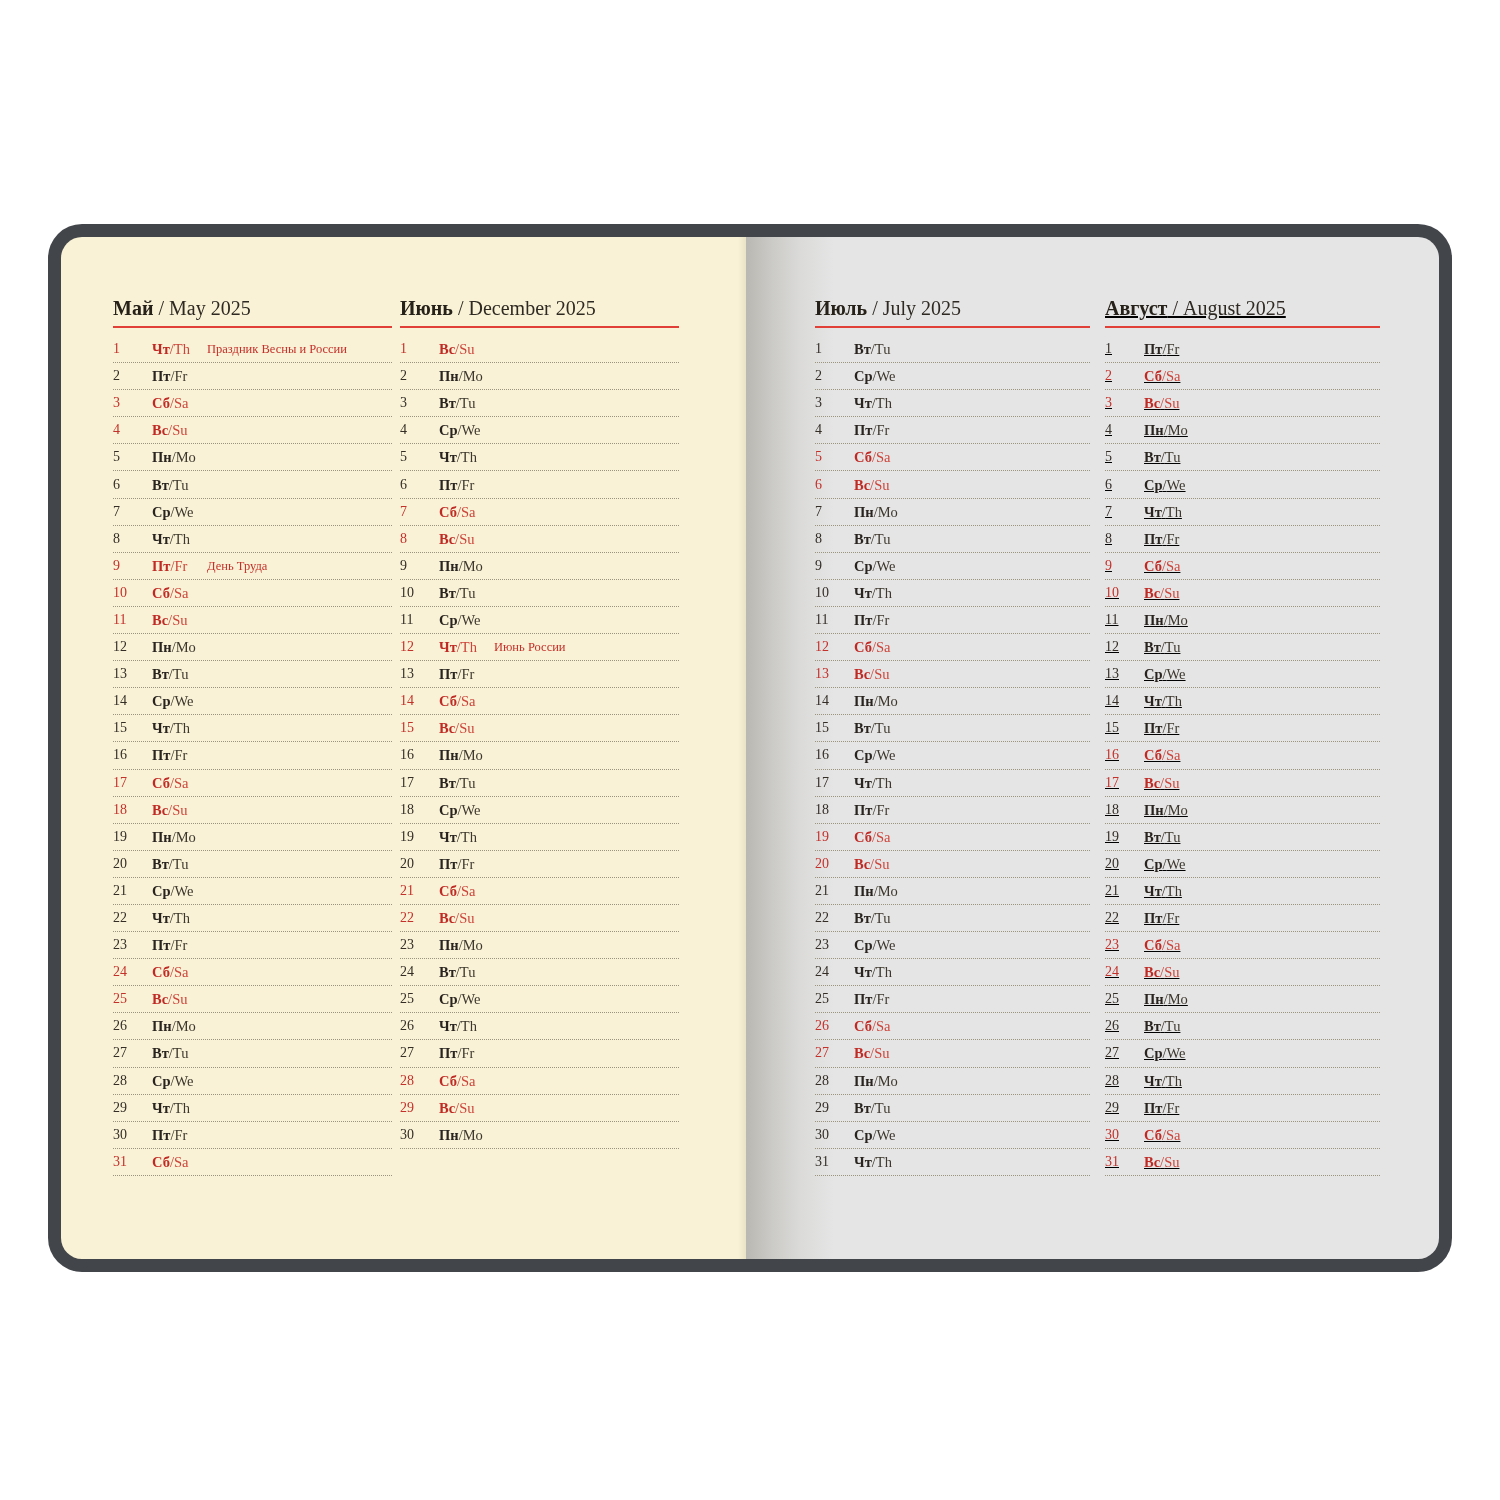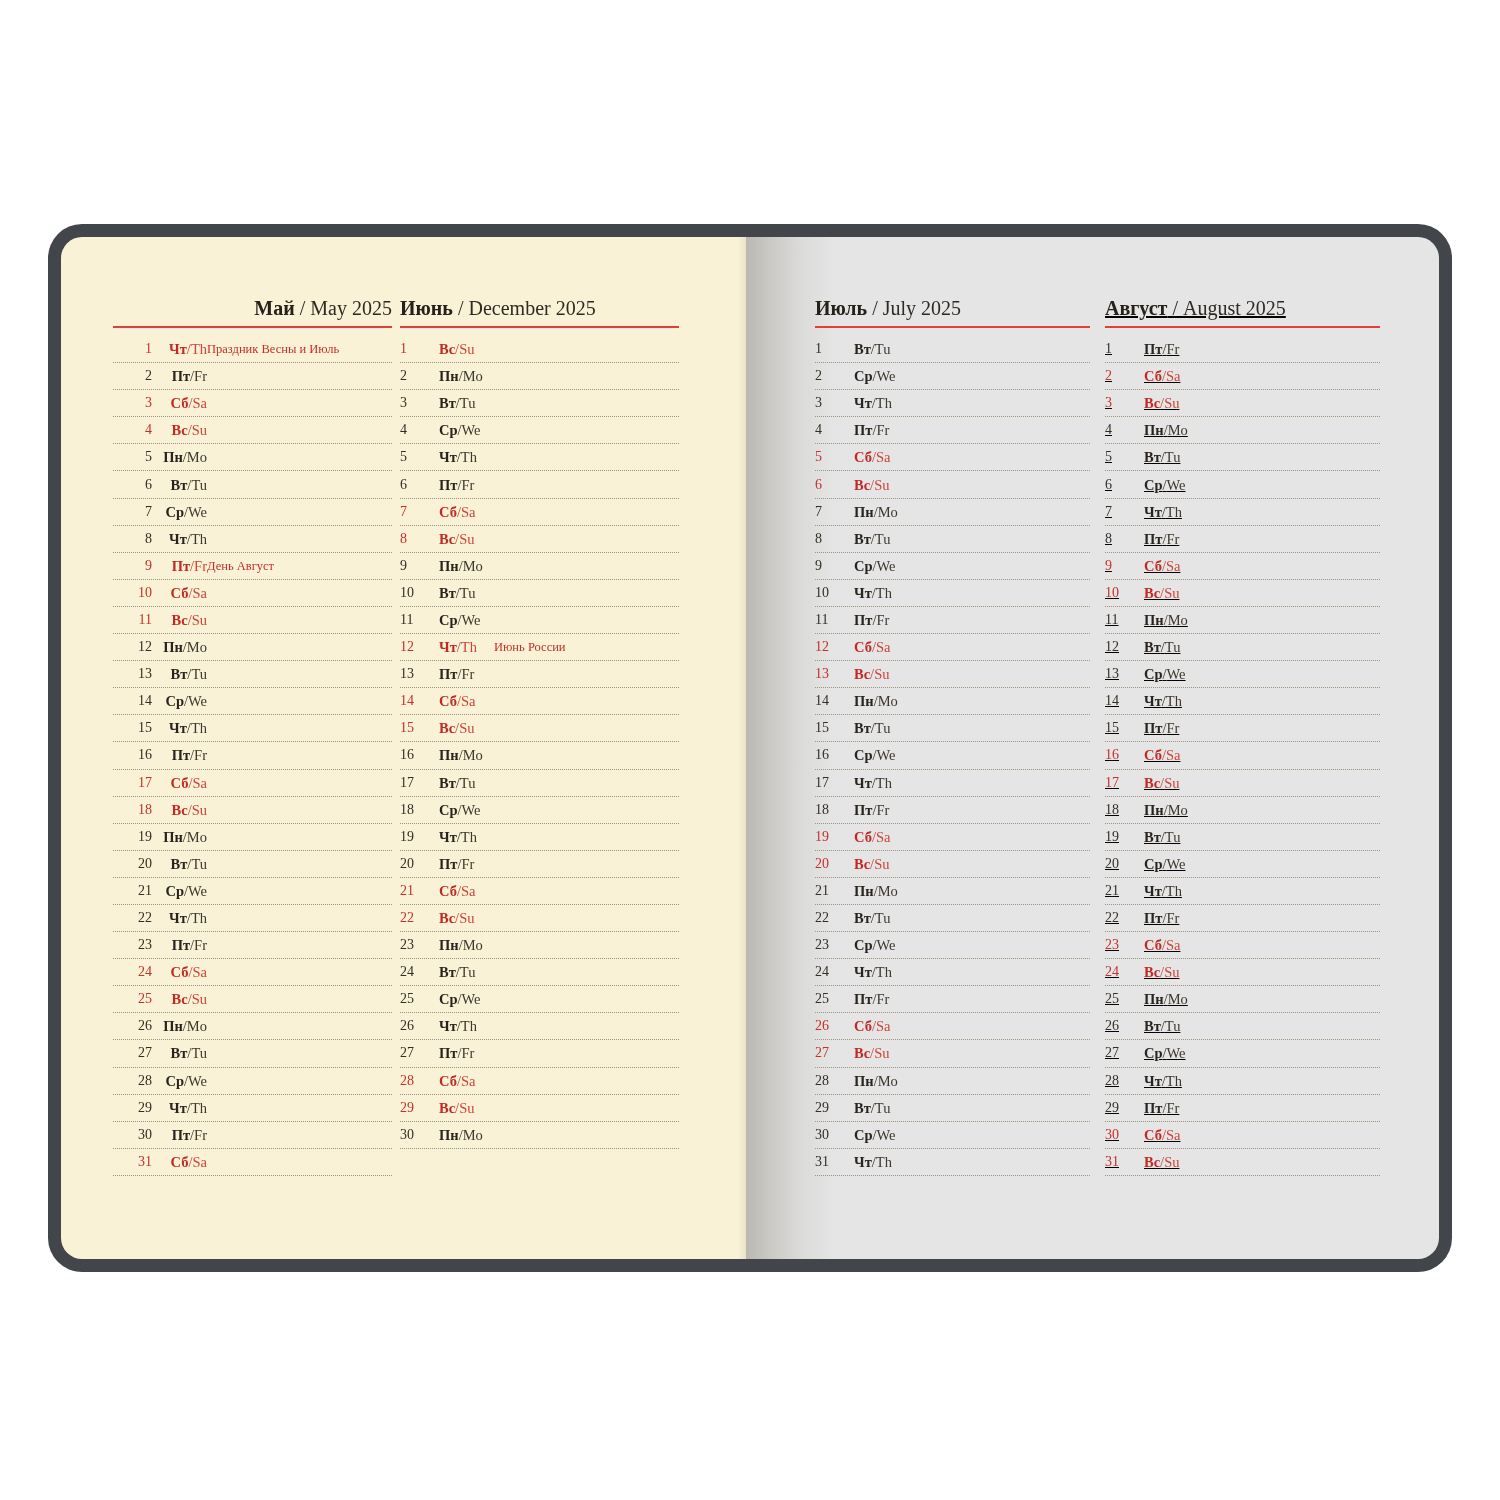--- a/index.html
+++ b/index.html
@@ -24,21 +24,21 @@
     background:linear-gradient(90deg,rgba(90,86,70,0) 0%,rgba(90,86,70,0.10) 100%);
     pointer-events:none;
   }
   .page-right{flex:1;background:#e5e5e5;}
   .gutter-shadow{
     position:absolute;left:0;top:0;bottom:0;width:88px;
     background:linear-gradient(90deg,rgba(100,96,78,0.34) 0%,rgba(100,96,78,0.20) 30%,rgba(100,96,78,0.08) 62%,rgba(100,96,78,0) 100%);
     pointer-events:none;
   }
   .month-col{position:absolute;top:61px;}
-  .pos-left-1{left:52px;width:279px;text-align:right;}
+  .pos-left-1{left:52px;width:279px;}
   .pos-left-2{left:339px;width:279px;}
   .pos-right-1{left:69px;width:275px;}
   .pos-right-2{left:359px;width:275px;text-decoration:underline;}
   .month-header{
     font-size:20px;line-height:20px;color:#2e2922;
     padding-bottom:8px;border-bottom:2px solid #e04038;
     margin-bottom:8px;white-space:nowrap;
   }
   .m-ru{font-weight:bold;color:#262119;}
   .m-sep,.m-en{font-weight:normal;white-space:pre;}
@@ -65,21 +65,21 @@
     <div class="pages">
       <div class="page page-left">
   <section class="month-col pos-left-1">
     <header class="month-header">
       <span class="m-ru">Май</span><span class="m-sep"> / </span><span class="m-en">May 2025</span>
     </header>
     <div class="rows">
   <div class="day-row red">
     <span class="d-num">1</span>
     <span class="d-abbr"><b class="d-ru">Чт</b><span class="d-sep">/</span><span class="d-en">Th</span></span>
-    <span class="d-note">Праздник Весны и Июль</span>
+    <span class="d-note">Праздник Весны и России</span>
   </div>
 
   <div class="day-row">
     <span class="d-num">2</span>
     <span class="d-abbr"><b class="d-ru">Пт</b><span class="d-sep">/</span><span class="d-en">Fr</span></span>
     <span class="d-note"></span>
   </div>
 
   <div class="day-row red">
     <span class="d-num">3</span>
@@ -113,21 +113,21 @@
 
   <div class="day-row">
     <span class="d-num">8</span>
     <span class="d-abbr"><b class="d-ru">Чт</b><span class="d-sep">/</span><span class="d-en">Th</span></span>
     <span class="d-note"></span>
   </div>
 
   <div class="day-row red">
     <span class="d-num">9</span>
     <span class="d-abbr"><b class="d-ru">Пт</b><span class="d-sep">/</span><span class="d-en">Fr</span></span>
-    <span class="d-note">День Август</span>
+    <span class="d-note">День Труда</span>
   </div>
 
   <div class="day-row red">
     <span class="d-num">10</span>
     <span class="d-abbr"><b class="d-ru">Сб</b><span class="d-sep">/</span><span class="d-en">Sa</span></span>
     <span class="d-note"></span>
   </div>
 
   <div class="day-row red">
     <span class="d-num">11</span>

